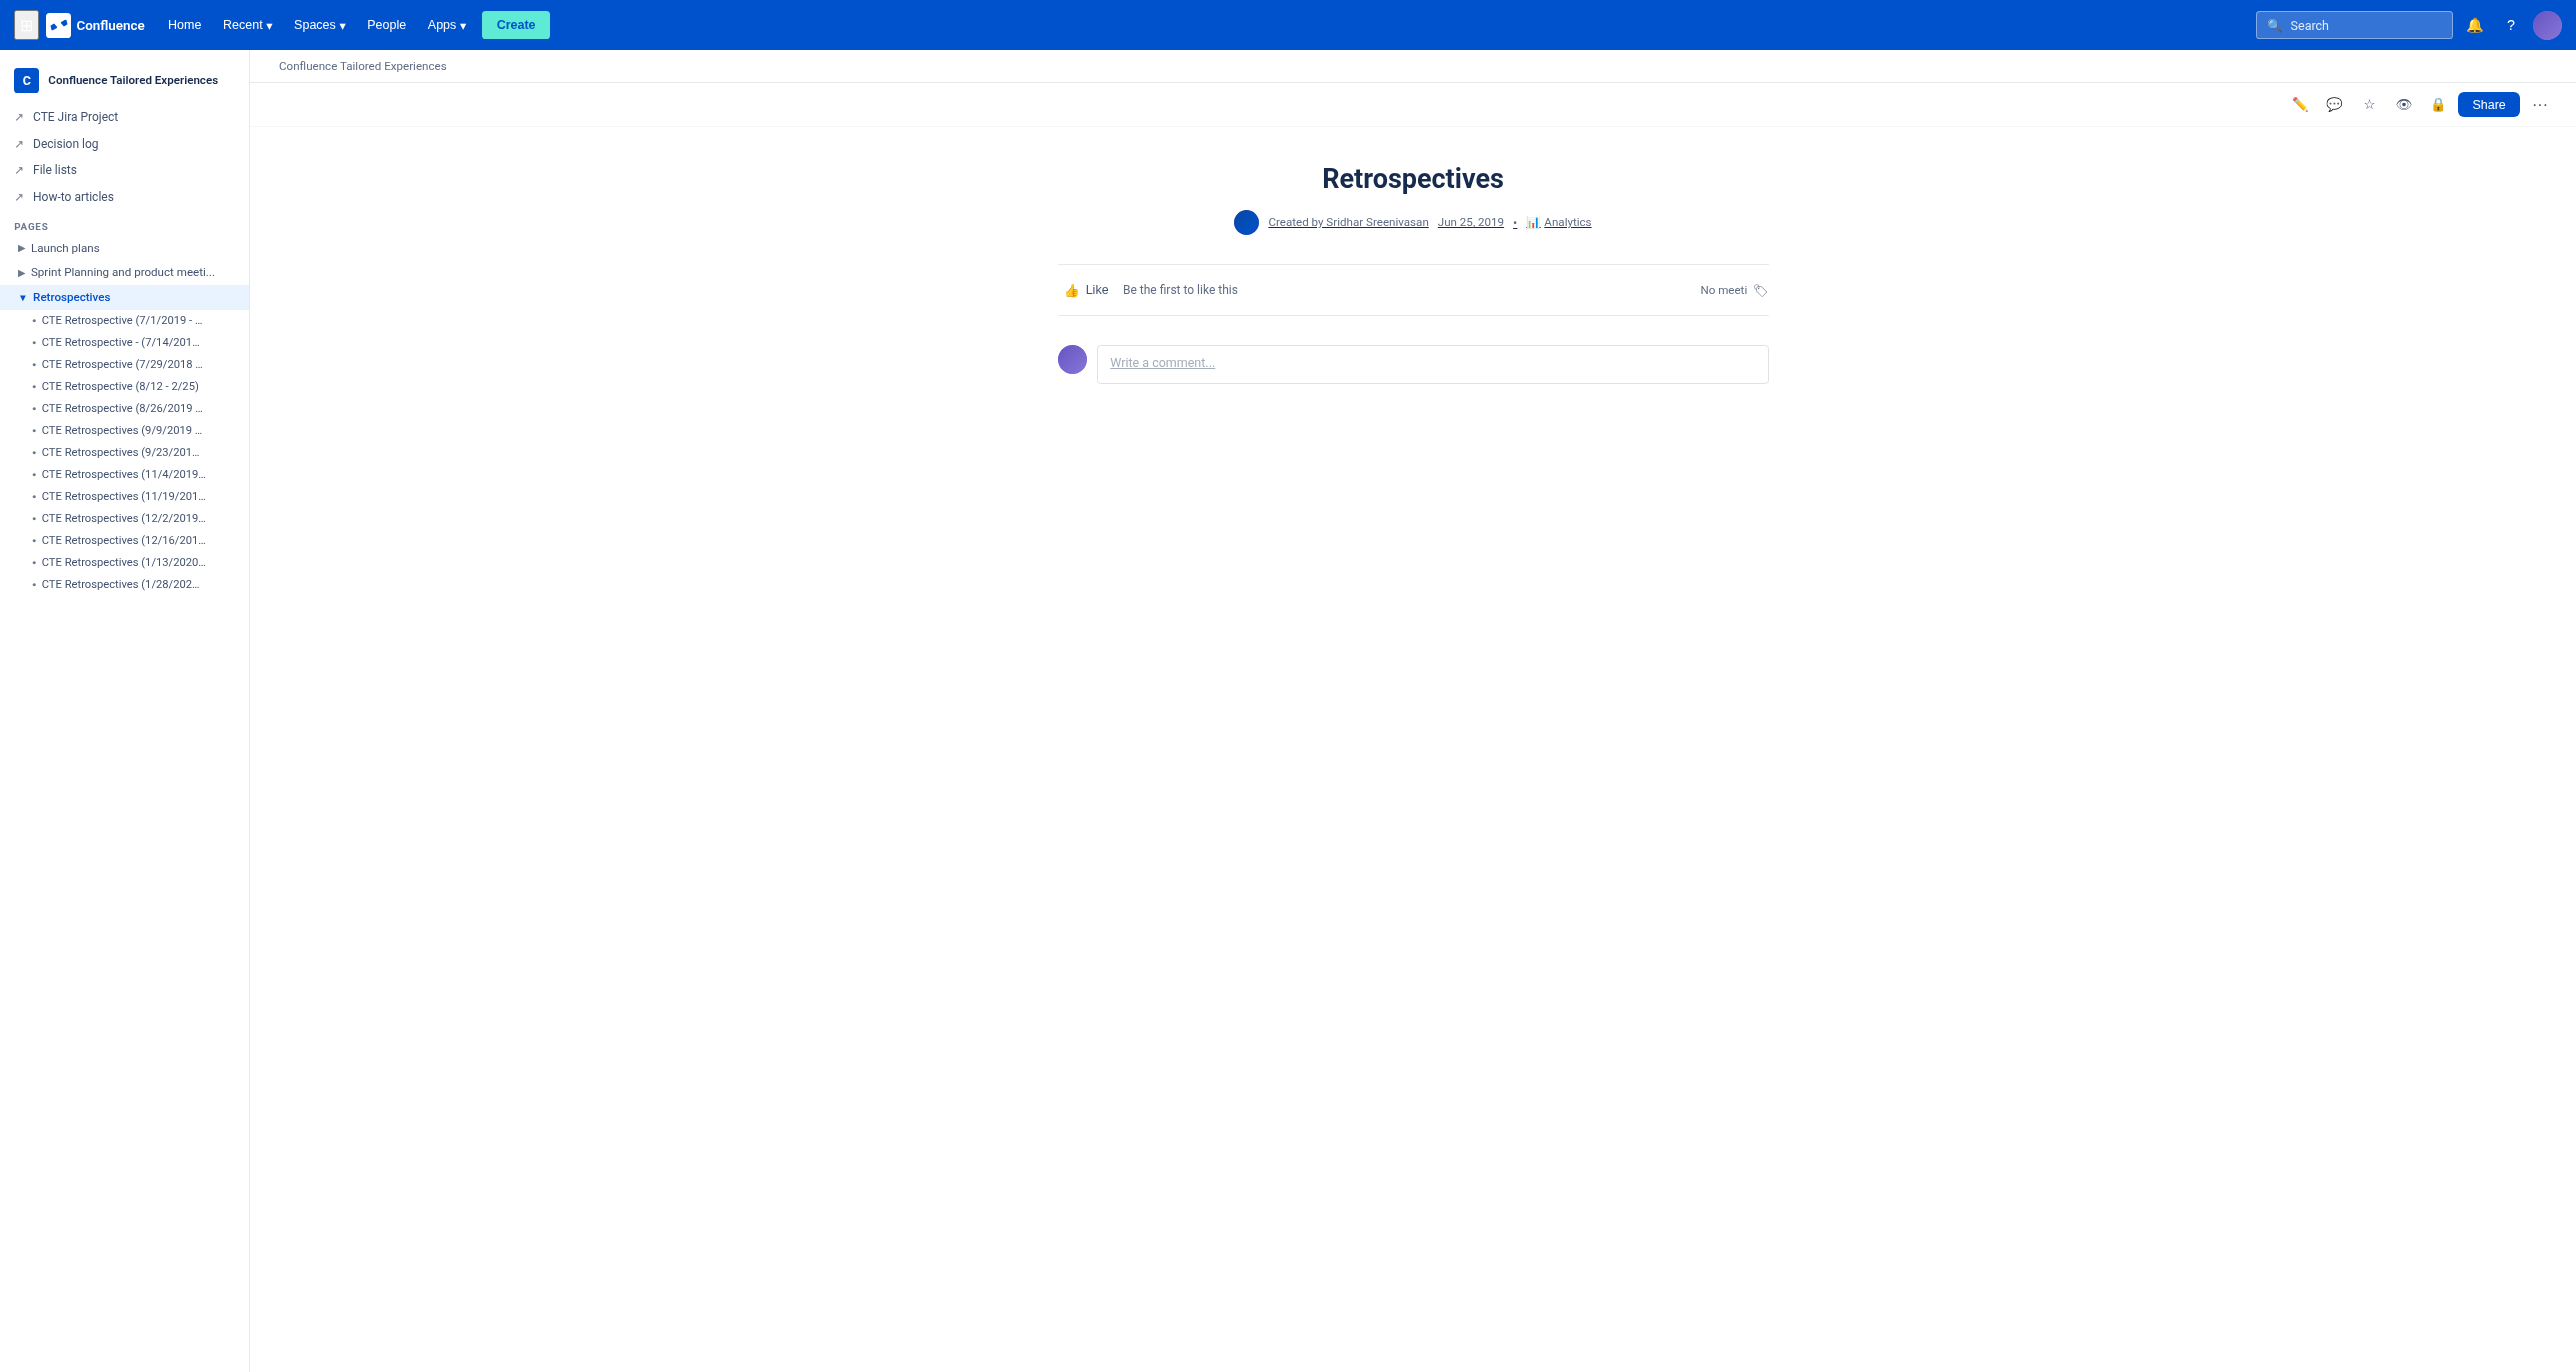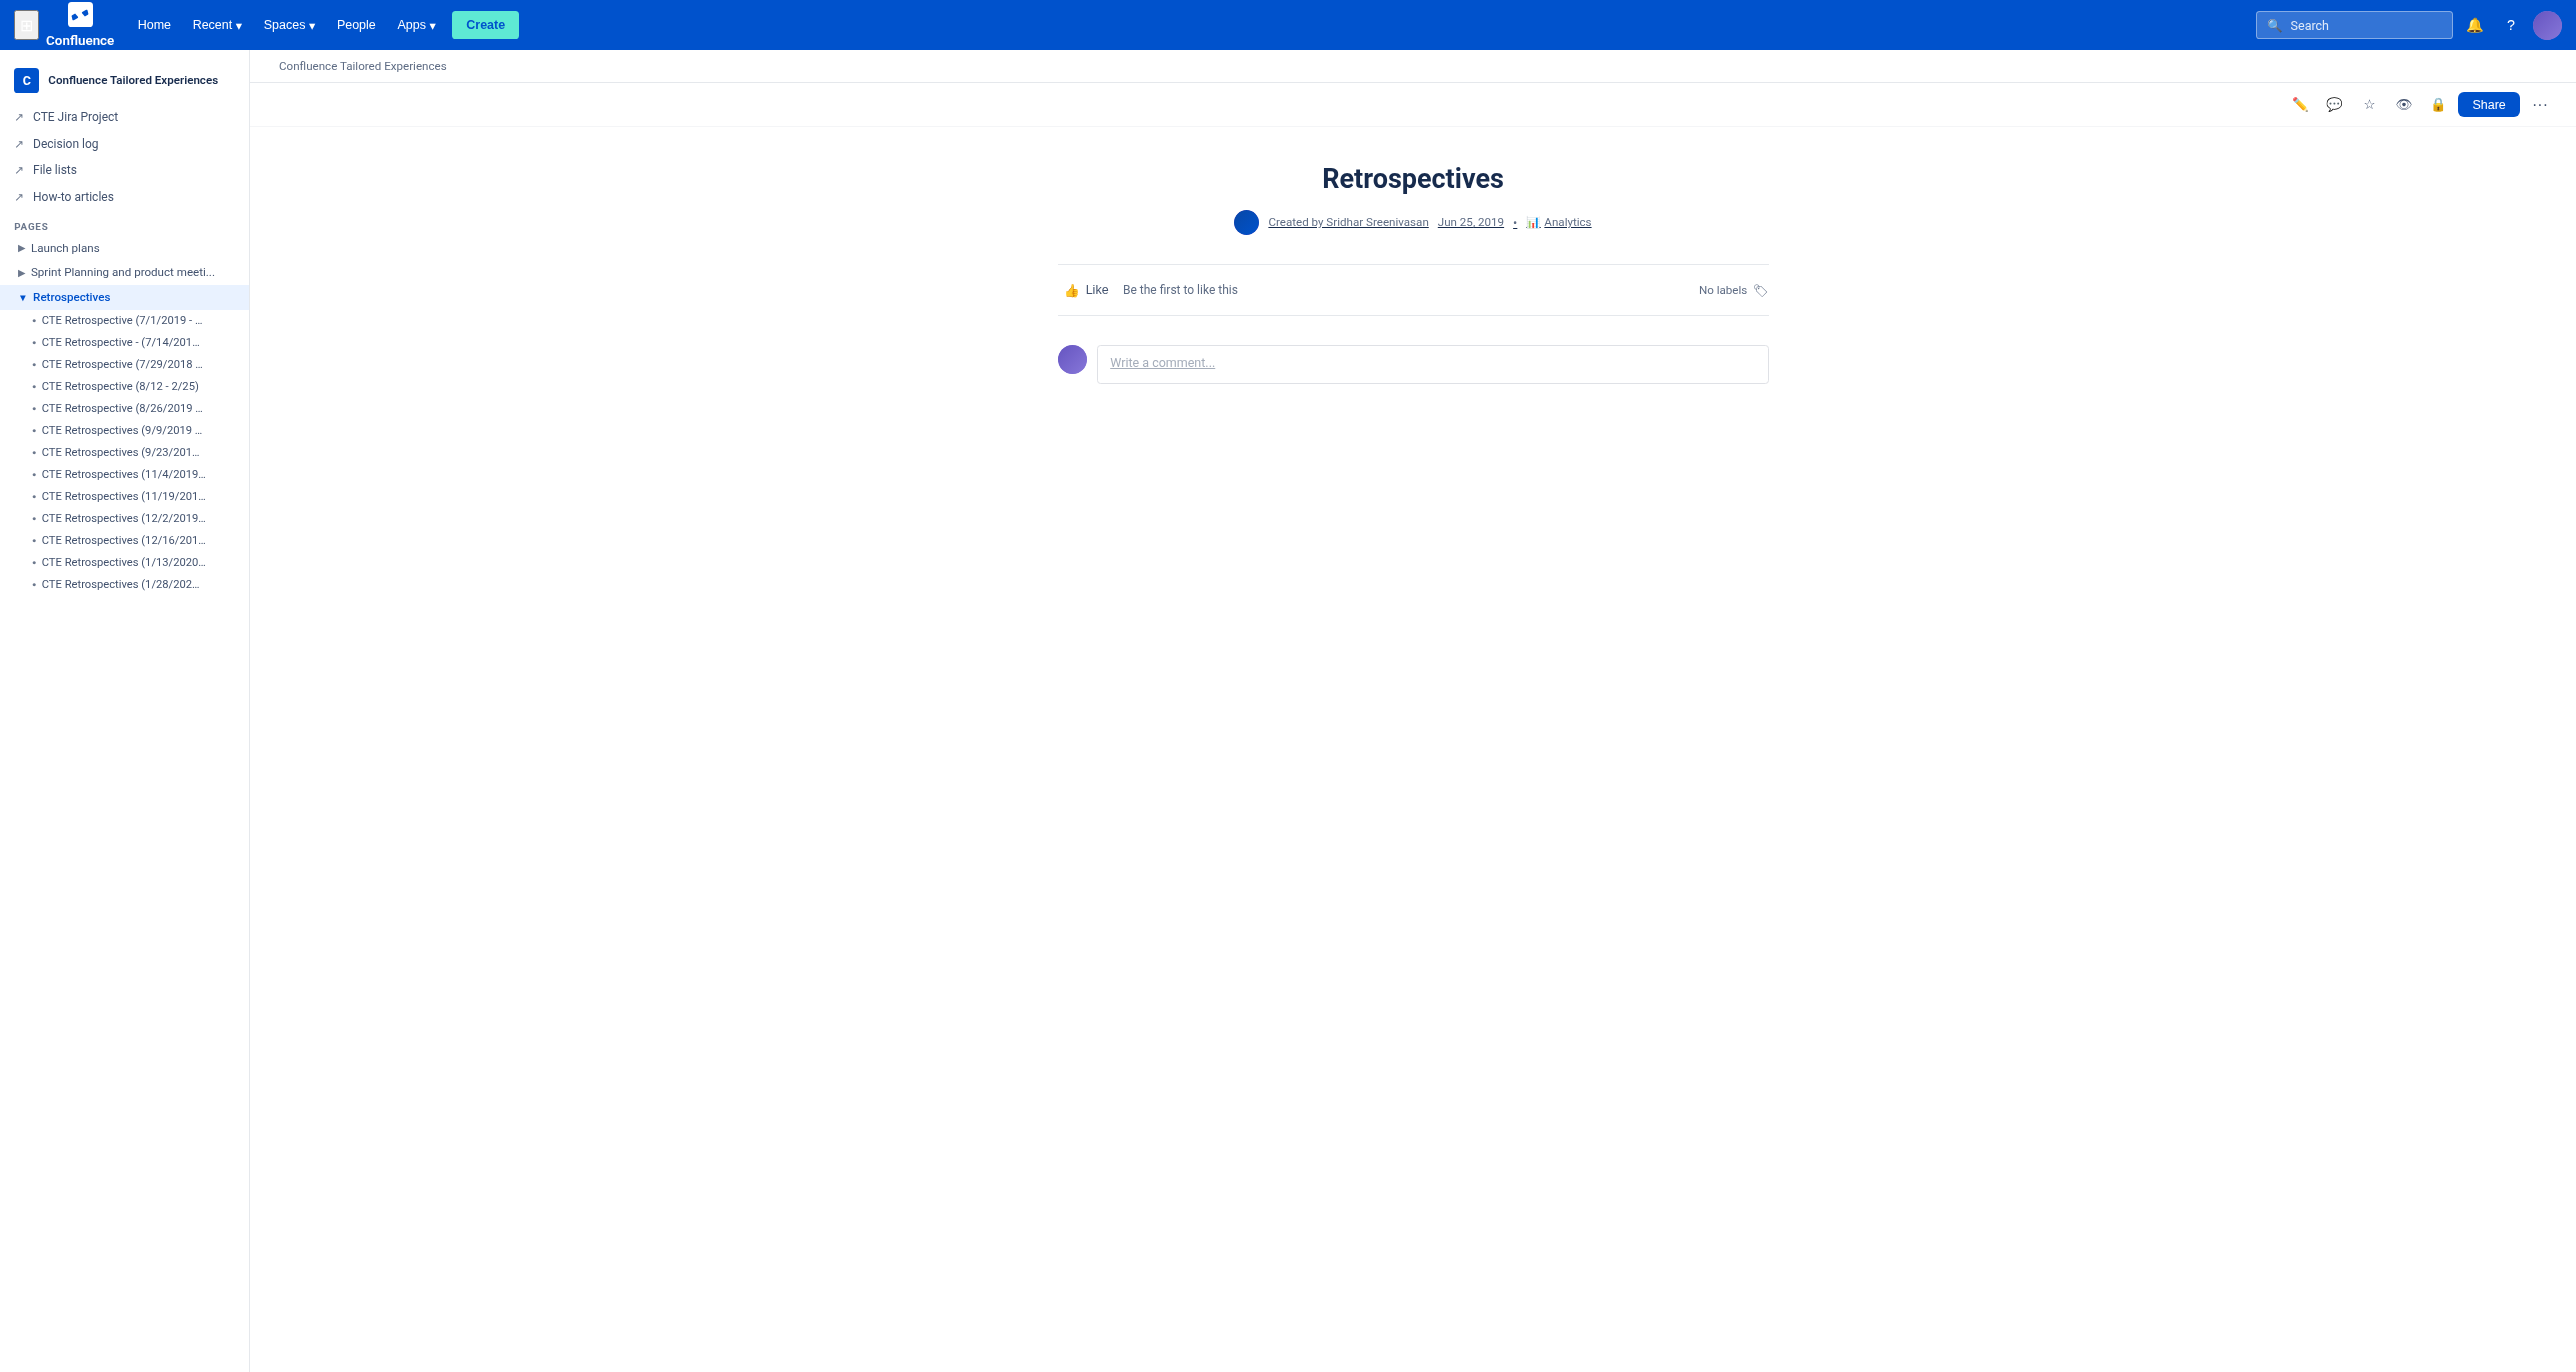--- a/index.html
+++ b/index.html
@@ -11,21 +11,21 @@
       background: #0052cc;
       display: flex;
       align-items: center;
       padding: 0 14.3px;
       gap: 7.2px;
       position: fixed;
       top: 0; left: 0; right: 0;
       z-index: 100;
     }
     .nav-grid-icon { color: #fff; font-size: 16px; cursor: pointer; padding: 3.6px; }
-    .nav-logo { display: flex; align-items: center; gap: 5.4px; color: #fff; font-weight: 600; font-size: 13.4px; margin-right: 7.2px; flex-direction: column; }
+    .nav-logo { display: flex; align-items: center; gap: 5.4px; color: #fff; font-weight: 600; font-size: 13.4px; margin-right: 7.2px; }
     .nav-logo-icon { width: 25px; height: 25px; background: #fff; border-radius: 3.6px; display: flex; align-items: center; justify-content: center; }
     .nav-logo-icon svg { width: 18px; height: 18px; }
     .nav-links { display: flex; align-items: center; gap: 3.6px; }
     .nav-link {
       color: #fff;
       background: transparent;
       border: none;
       cursor: pointer;
       padding: 7.2px 9px;
       border-radius: 3.6px;
@@ -511,21 +511,21 @@
 
       <div class="like-bar">
         <div class="like-section">
           <button class="like-btn">
             <span>👍</span>
             <span>Like</span>
           </button>
           <span class="like-text">Be the first to like this</span>
         </div>
         <div class="labels-section">
-          <span class="no-labels-text">No labels</span>
+          <span class="no-labels-text">No meeti</span>
           <span class="label-icon">🏷</span>
         </div>
       </div>
 
       <div class="comment-section">
         <div class="comment-input-row">
           <div class="commenter-avatar">
             <div class="avatar-placeholder"></div>
           </div>
           <div class="comment-input-box">

